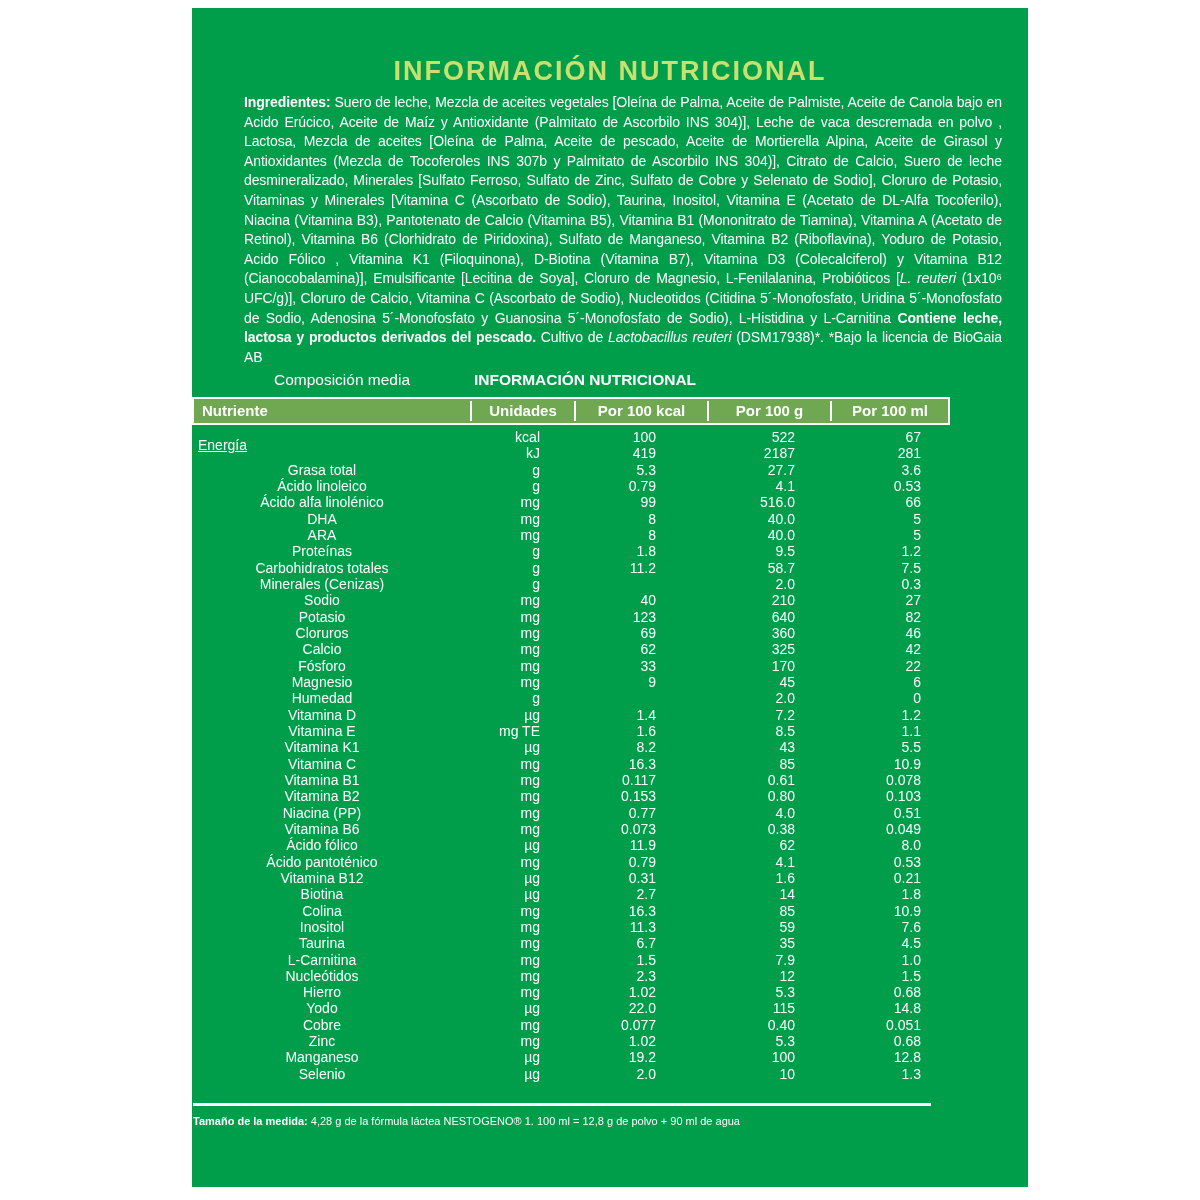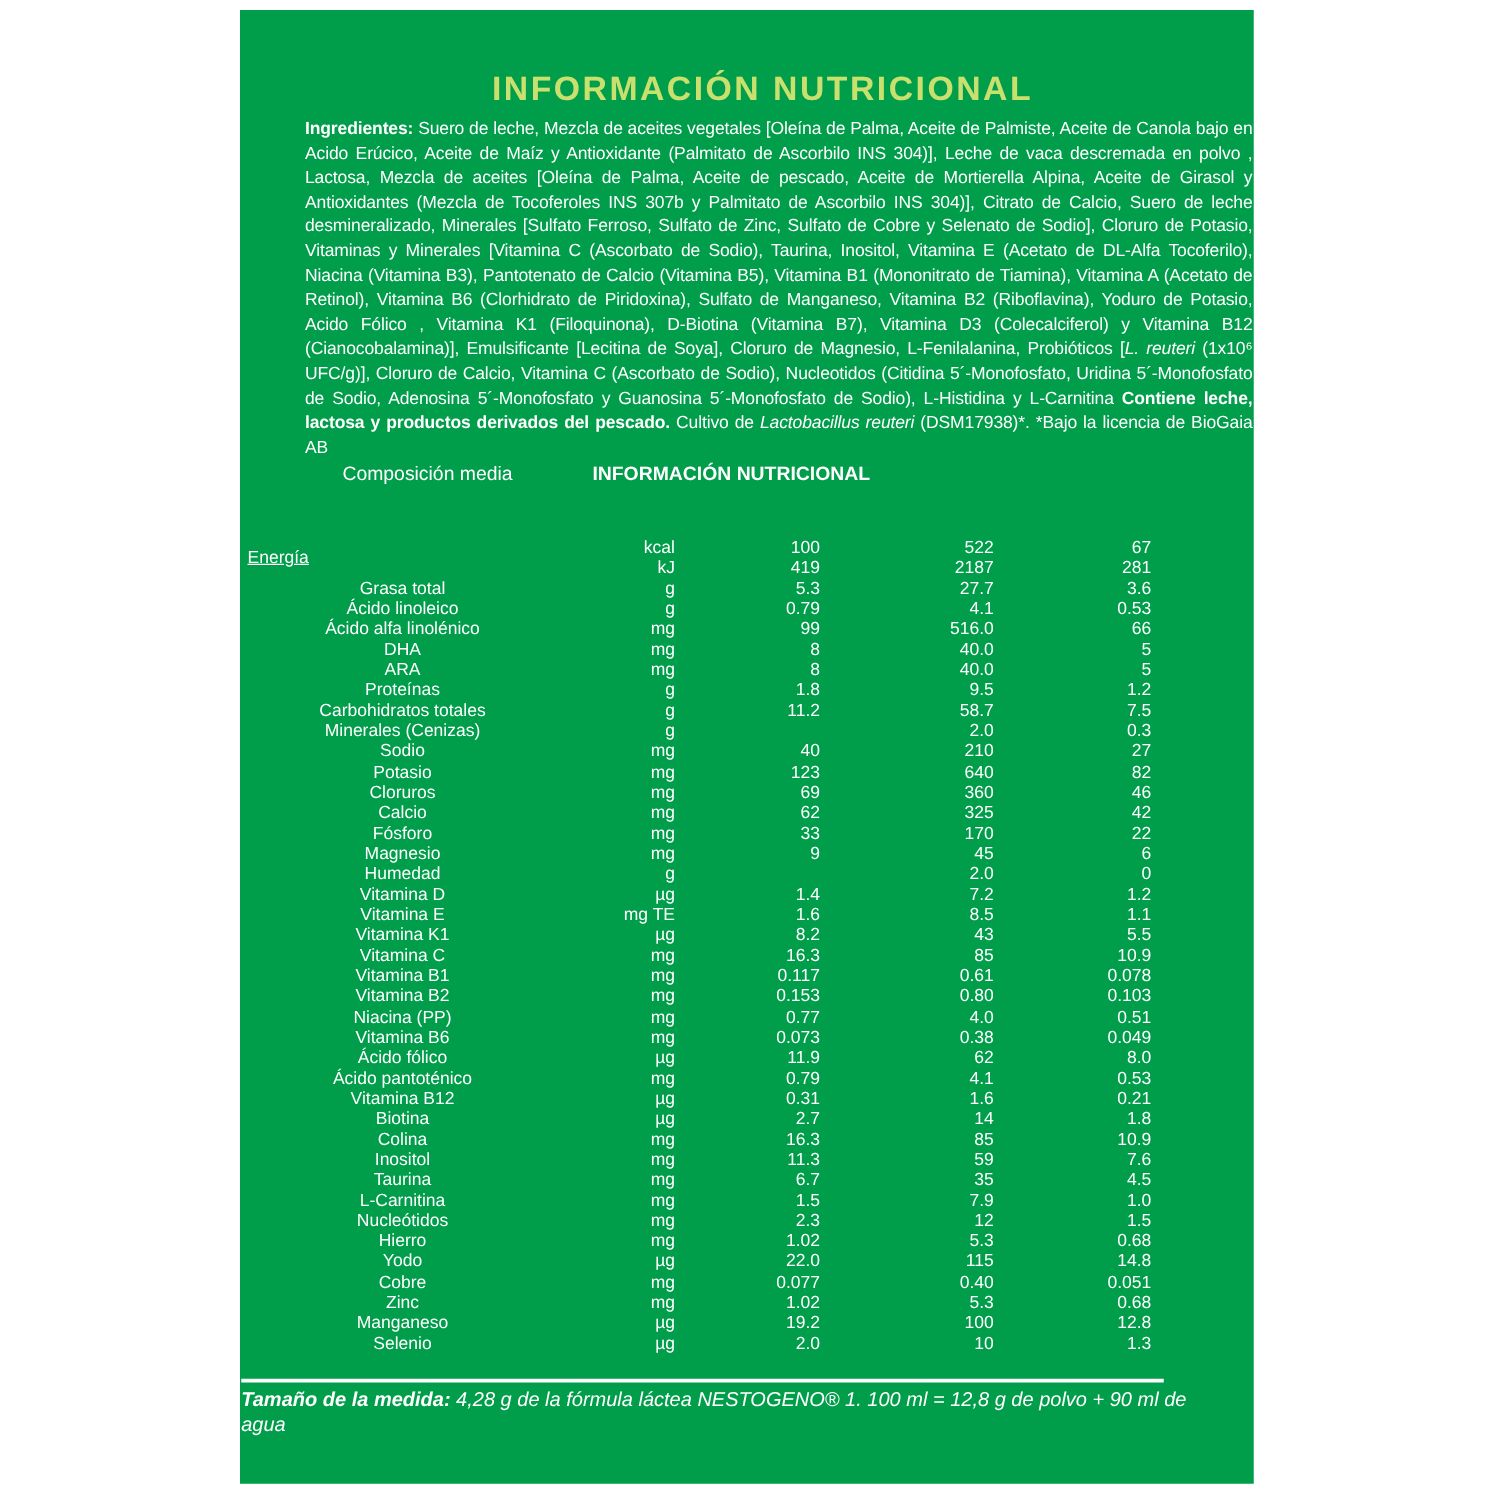--- a/index.html
+++ b/index.html
@@ -3,21 +3,21 @@
 <meta charset="utf-8">
 <style>
   :root{
     --green:#009E4A;
     --strip:#6FA850;
     --title:#C9E06F;
     --white:#FFFFFF;
   }
   *{margin:0;padding:0;box-sizing:content-box;}
   html,body{width:1200px;height:1200px;background:#fff;font-family:"Liberation Sans","DejaVu Sans",sans-serif;}
-  .page{position:relative;width:1003px;height:1200px;background:#fff;overflow:hidden;}
+  .page{position:relative;width:1200px;height:1200px;background:#fff;overflow:hidden;}
   .panel{position:absolute;left:192px;top:8px;width:836px;height:1179px;background:var(--green);}
   .title{position:absolute;top:48px;left:0;width:100%;text-align:center;
          color:var(--title);font-size:27px;font-weight:bold;letter-spacing:2px;}
   .ingredients{position:absolute;top:85px;left:52px;width:758px;color:var(--white);
          font-size:14px;line-height:19.6px;text-align:justify;letter-spacing:-0.1px;}
   .ingredients b{font-weight:bold;}
   .ingredients i{font-style:italic;}
   .sec-label{position:absolute;top:363px;left:0;width:300px;text-align:center;
          color:var(--white);font-weight:normal;font-size:15.5px;}
   .sec-title{position:absolute;top:363px;left:150px;width:486px;text-align:center;
@@ -28,36 +28,43 @@
   .hc{text-align:center;white-space:nowrap;line-height:20px;}
   .hc.first{text-align:left;padding-left:8px;}
   .hc.sep{border-left:2px solid var(--white);}
   .tbody{position:absolute;top:421px;left:0;width:758px;color:var(--white);font-size:14px;}
   .row{display:grid;grid-template-columns:254px 94px 116px 139px 126px 1fr;height:16.34px;line-height:16.34px;}
   .cn{padding-left:6px;white-space:nowrap;text-align:center;}
   .cu,.ck,.cg,.cm{text-align:right;white-space:nowrap;}
   .energy{position:relative;}
   .energy-label{position:absolute;left:6px;top:8px;line-height:16.34px;text-decoration:underline;}
   .footline{position:absolute;top:1095px;left:1px;width:738px;height:3px;background:var(--white);}
-  .foot{position:absolute;top:1103px;left:1px;width:757px;color:var(--white);font-size:16px;line-height:20px;font-style:italic;}
+  .foot{position:absolute;top:1103px;left:1px;width:757px;color:var(--white);font-size:11px;line-height:20px;}
   .foot b{font-weight:bold;}
 </style>
 </head>
 <body>
 
 <div class="page">
   <div class="panel">
 
     <div class="title">INFORMACIÓN NUTRICIONAL</div>
 
     <p class="ingredients"><b>Ingredientes:</b><span> Suero de leche, Mezcla de aceites vegetales [Oleína de Palma, Aceite de Palmiste, Aceite de Canola bajo en Acido Erúcico, Aceite de Maíz y Antioxidante (Palmitato de Ascorbilo INS 304)], Leche de vaca descremada en polvo , Lactosa, Mezcla de aceites [Oleína de Palma, Aceite de pescado, Aceite de Mortierella Alpina, Aceite de Girasol y Antioxidantes (Mezcla de Tocoferoles INS 307b y Palmitato de Ascorbilo INS 304)], Citrato de Calcio, Suero de leche desmineralizado, Minerales [Sulfato Ferroso, Sulfato de Zinc, Sulfato de Cobre y Selenato de Sodio], Cloruro de Potasio, Vitaminas y Minerales [Vitamina C (Ascorbato de Sodio), Taurina, Inositol, Vitamina E (Acetato de DL-Alfa Tocoferilo), Niacina (Vitamina B3), Pantotenato de Calcio (Vitamina B5), Vitamina B1 (Mononitrato de Tiamina), Vitamina A (Acetato de Retinol), Vitamina B6 (Clorhidrato de Piridoxina), Sulfato de Manganeso, Vitamina B2 (Riboflavina), Yoduro de Potasio, Acido Fólico , Vitamina K1 (Filoquinona), D-Biotina (Vitamina B7), Vitamina D3 (Colecalciferol) y Vitamina B12 (Cianocobalamina)], Emulsificante [Lecitina de Soya], Cloruro de Magnesio, L-Fenilalanina, Probióticos [</span><i>L. reuteri</i><span> (1x10⁶ UFC/g)], Cloruro de Calcio, Vitamina C (Ascorbato de Sodio), Nucleotidos (Citidina 5´-Monofosfato, Uridina 5´-Monofosfato de Sodio, Adenosina 5´-Monofosfato y Guanosina 5´-Monofosfato de Sodio), L-Histidina y L-Carnitina </span><b>Contiene leche, lactosa y productos derivados del pescado.</b><span> Cultivo de </span><i>Lactobacillus reuteri</i><span> (DSM17938)*.</span><span>  *Bajo la licencia de BioGaia AB</span></p>
 
     <div class="sec-label">Composición media</div>
     <div class="sec-title">INFORMACIÓN NUTRICIONAL</div>
 
+    <div class="strip">
+      <div class="hc first">Nutriente</div>
+      <div class="hc sep">Unidades</div>
+      <div class="hc sep">Por 100 kcal</div>
+      <div class="hc sep">Por 100 g</div>
+      <div class="hc sep">Por 100 ml</div>
+    </div>
 
     <div class="tbody">
       <div class="energy">
         <span class="energy-label">Energía</span>
         <div class="row">
           <span class="cn"></span>
           <span class="cu">kcal</span>
           <span class="ck">100</span>
           <span class="cg">522</span>
           <span class="cm">67</span>

